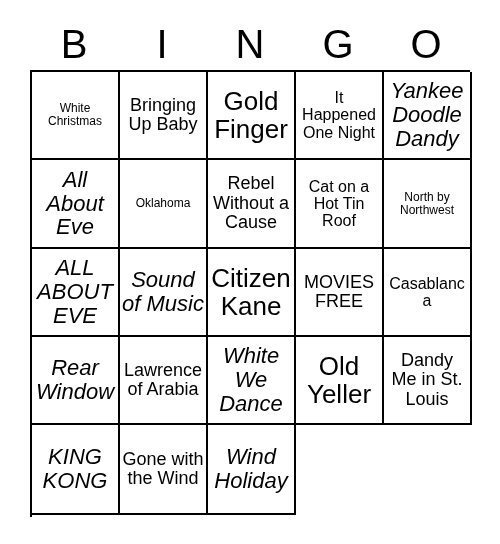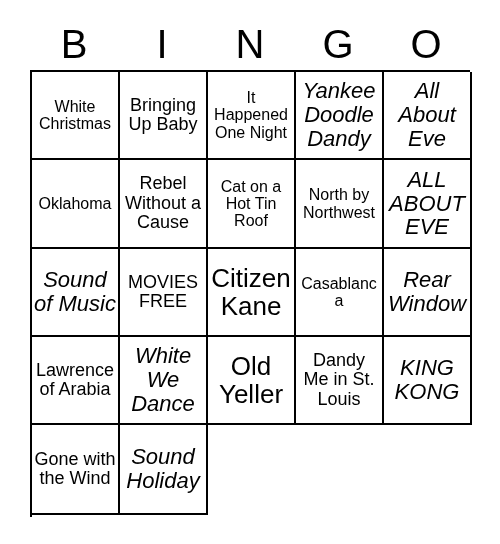--- a/index.html
+++ b/index.html
@@ -67,21 +67,21 @@
   .cell .txt {
     display: block;
     width: 100%;
     line-height: 1.08;
     word-wrap: break-word;
   }
   
   .fs-xl .txt { font-size: 26px; }
   .fs-lg .txt { font-size: 22px; font-style: italic; }
   .fs-md .txt { font-size: 18px; }
-  .fs-sm .txt { font-size: 16px; }
+  .fs-sm .txt { font-size: 12px; }
   .fs-xs .txt { font-size: 16px; }
 </style>
 </head>
 <body>
 
 <div class="card">
 
   <div class="header-row">
     <div class="header-cell">B</div>
     <div class="header-cell">I</div>
@@ -90,20 +90,23 @@
     <div class="header-cell">O</div>
   </div>
 
   <div class="grid">
 
     <div class="cell fs-sm">
         <span class="txt">White Christmas</span>
       </div>
     <div class="cell fs-md">
         <span class="txt">Bringing Up Baby</span>
+      </div>
+    <div class="cell fs-xl">
+        <span class="txt">Gold Finger</span>
       </div>
     <div class="cell fs-xs">
         <span class="txt">It Happened One Night</span>
       </div>
     <div class="cell fs-lg">
         <span class="txt">Yankee Doodle Dandy</span>
       </div>
 
     <div class="cell fs-lg">
         <span class="txt">All About Eve</span>
@@ -120,25 +123,25 @@
     <div class="cell fs-sm">
         <span class="txt">North by Northwest</span>
       </div>
 
     <div class="cell fs-lg">
         <span class="txt">ALL ABOUT EVE</span>
       </div>
     <div class="cell fs-lg">
         <span class="txt">Sound of Music</span>
       </div>
+    <div class="cell fs-xl">
+        <span class="txt">Citizen Kane</span>
+      </div>
     <div class="cell fs-md">
         <span class="txt">MOVIES FREE</span>
-      </div>
-    <div class="cell fs-xl">
-        <span class="txt">Citizen Kane</span>
       </div>
     <div class="cell fs-xs">
         <span class="txt">Casablanca</span>
       </div>
 
     <div class="cell fs-lg">
         <span class="txt">Rear Window</span>
       </div>
     <div class="cell fs-md">
         <span class="txt">Lawrence of Arabia</span>
@@ -153,17 +156,17 @@
     <div class="cell fs-md">
         <span class="txt">Dandy Me in St. Louis</span>
       </div>
     <div class="cell fs-lg">
         <span class="txt">KING KONG</span>
       </div>
     <div class="cell fs-md">
         <span class="txt">Gone with the Wind</span>
       </div>
     <div class="cell fs-lg">
-        <span class="txt">Sound Holiday</span>
+        <span class="txt">Wind Holiday</span>
       </div>
 
   </div>
 </div>
 
 </body></html>

